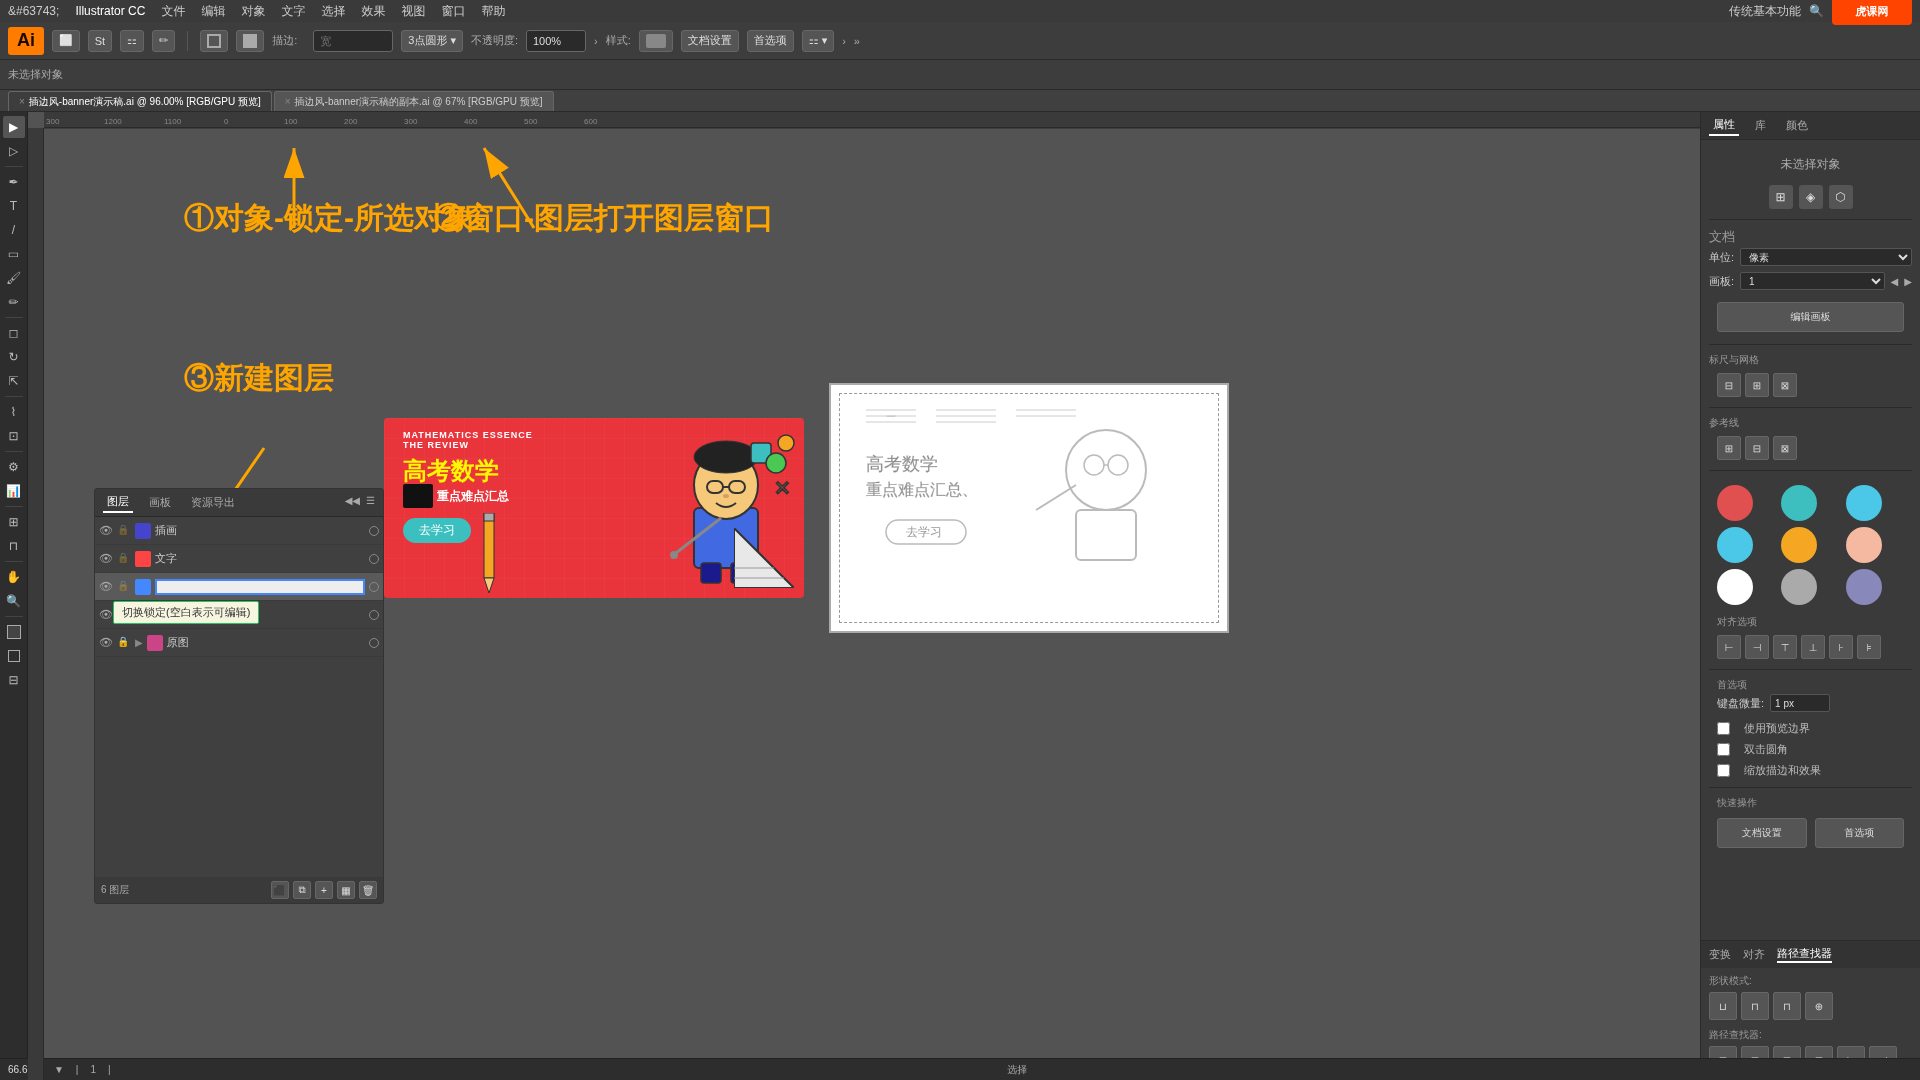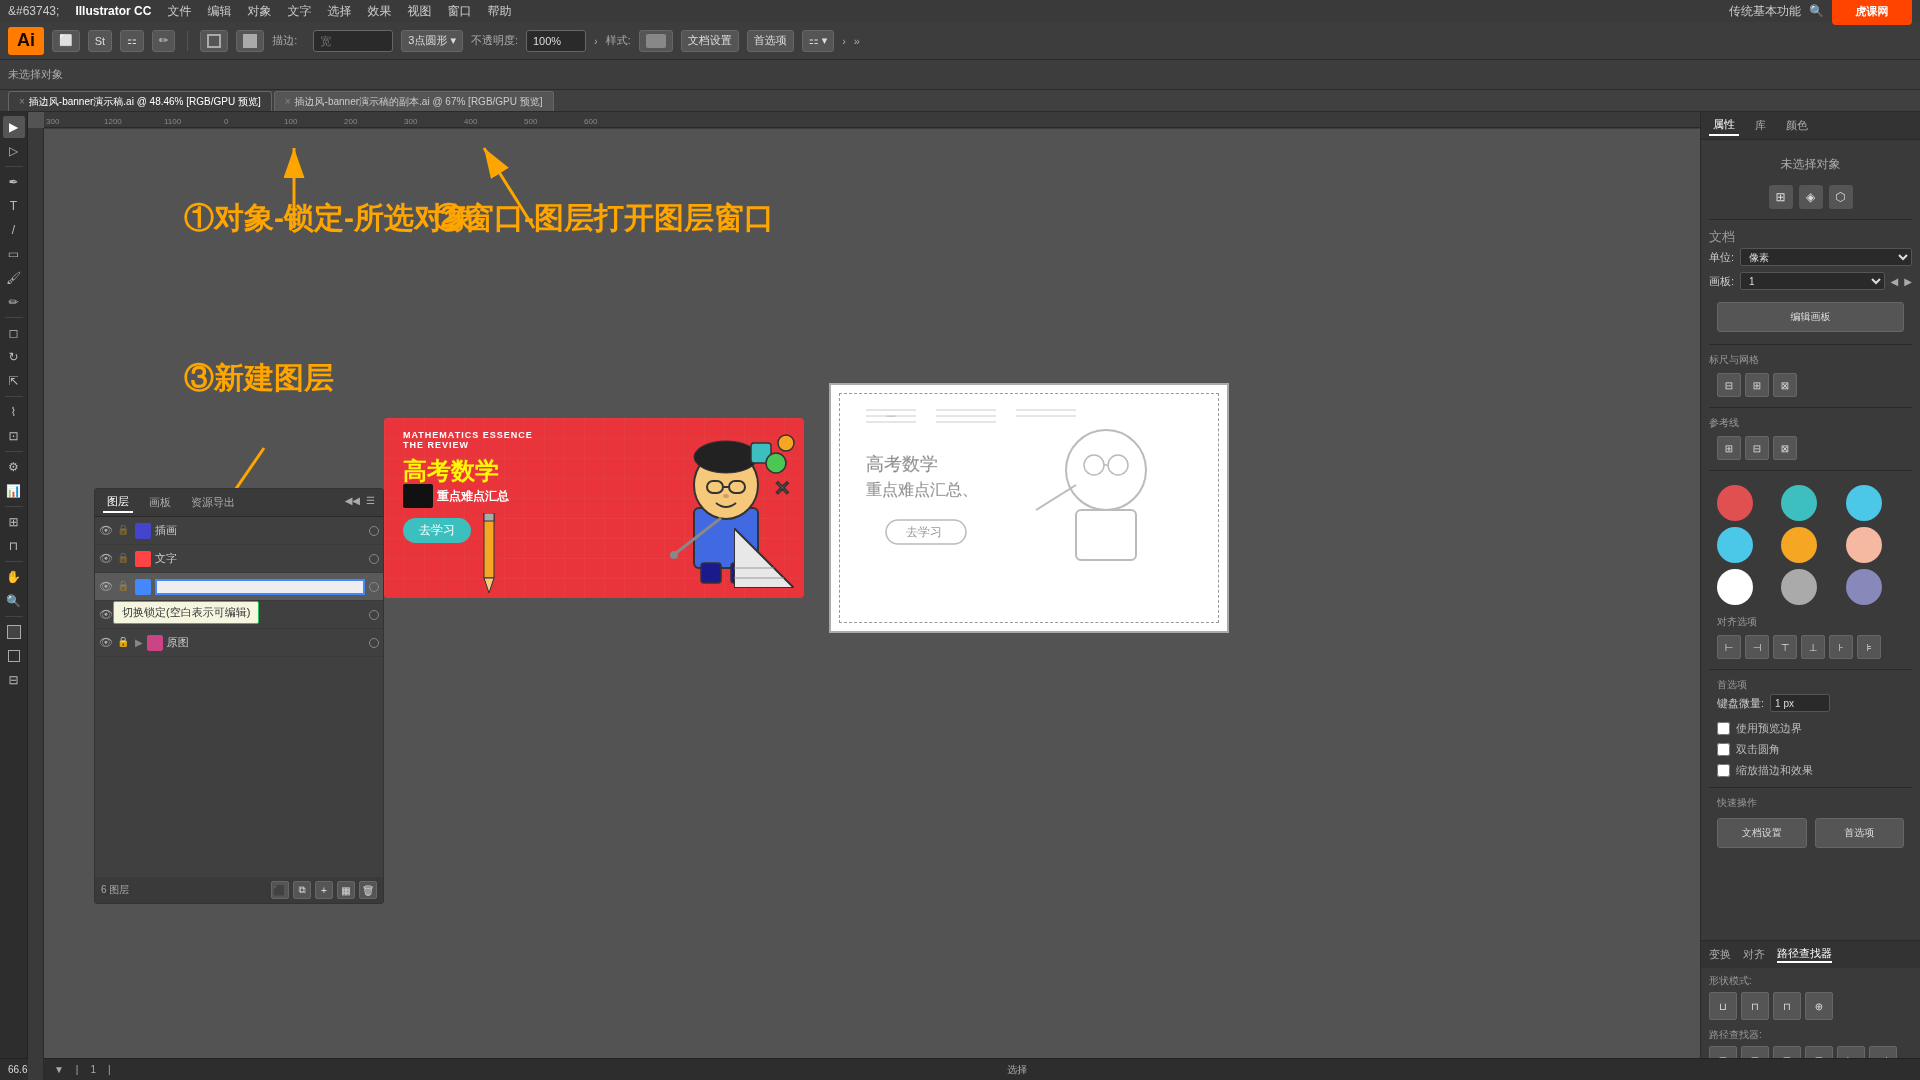--- a/index.html
+++ b/index.html
@@ -9,21 +9,21 @@
     .menu-bar {
       height: 22px;
       background: #3a3a3a;
       display: flex;
       align-items: center;
       padding: 0 8px;
       gap: 16px;
       font-size: 12px;
       color: #ccc;
     }
-    .menu-bar .app-name { color: #fff; font-weight: bold; }
+    .menu-bar .app-name { color: #fff; font-weight: normal; }
     .menu-bar span { cursor: pointer; }
 
     
     .toolbar {
       height: 38px;
       background: #3d3d3d;
       display: flex;
       align-items: center;
       padding: 0 8px;
       gap: 8px;
@@ -370,21 +370,21 @@
       background: #555;
       border: 1px solid #666;
       border-radius: 2px;
       cursor: pointer;
       display: flex; align-items: center; justify-content: center;
       font-size: 10px; color: #ddd;
     }
     .right-checkbox-row {
       display: flex;
       align-items: center;
-      gap: 6px;
+      gap: 14px;
       padding: 3px 8px;
       font-size: 11px;
       color: #bbb;
     }
     .right-action-row {
       display: flex;
       gap: 8px;
       padding: 6px 8px;
     }
     .action-btn {
@@ -485,21 +485,21 @@
   <span style="color:#aaa;font-size:11px">»</span>
 </div>
 
 <div class="secondary-toolbar">
   <span class="sec-label">未选择对象</span>
 </div>
 
 <div class="tabs-bar">
   <div class="tab active">
     <span class="tab-close">×</span>
-    <span>插边风-banner演示稿.ai @ 48.46% [RGB/GPU 预览]</span>
+    <span>插边风-banner演示稿.ai @ 96.00% [RGB/GPU 预览]</span>
   </div>
   <div class="tab">
     <span class="tab-close">×</span>
     <span>插边风-banner演示稿的副本.ai @ 67% [RGB/GPU 预览]</span>
   </div>
 </div>
 
 <div class="main-layout">
 
   <div class="left-toolbar">

